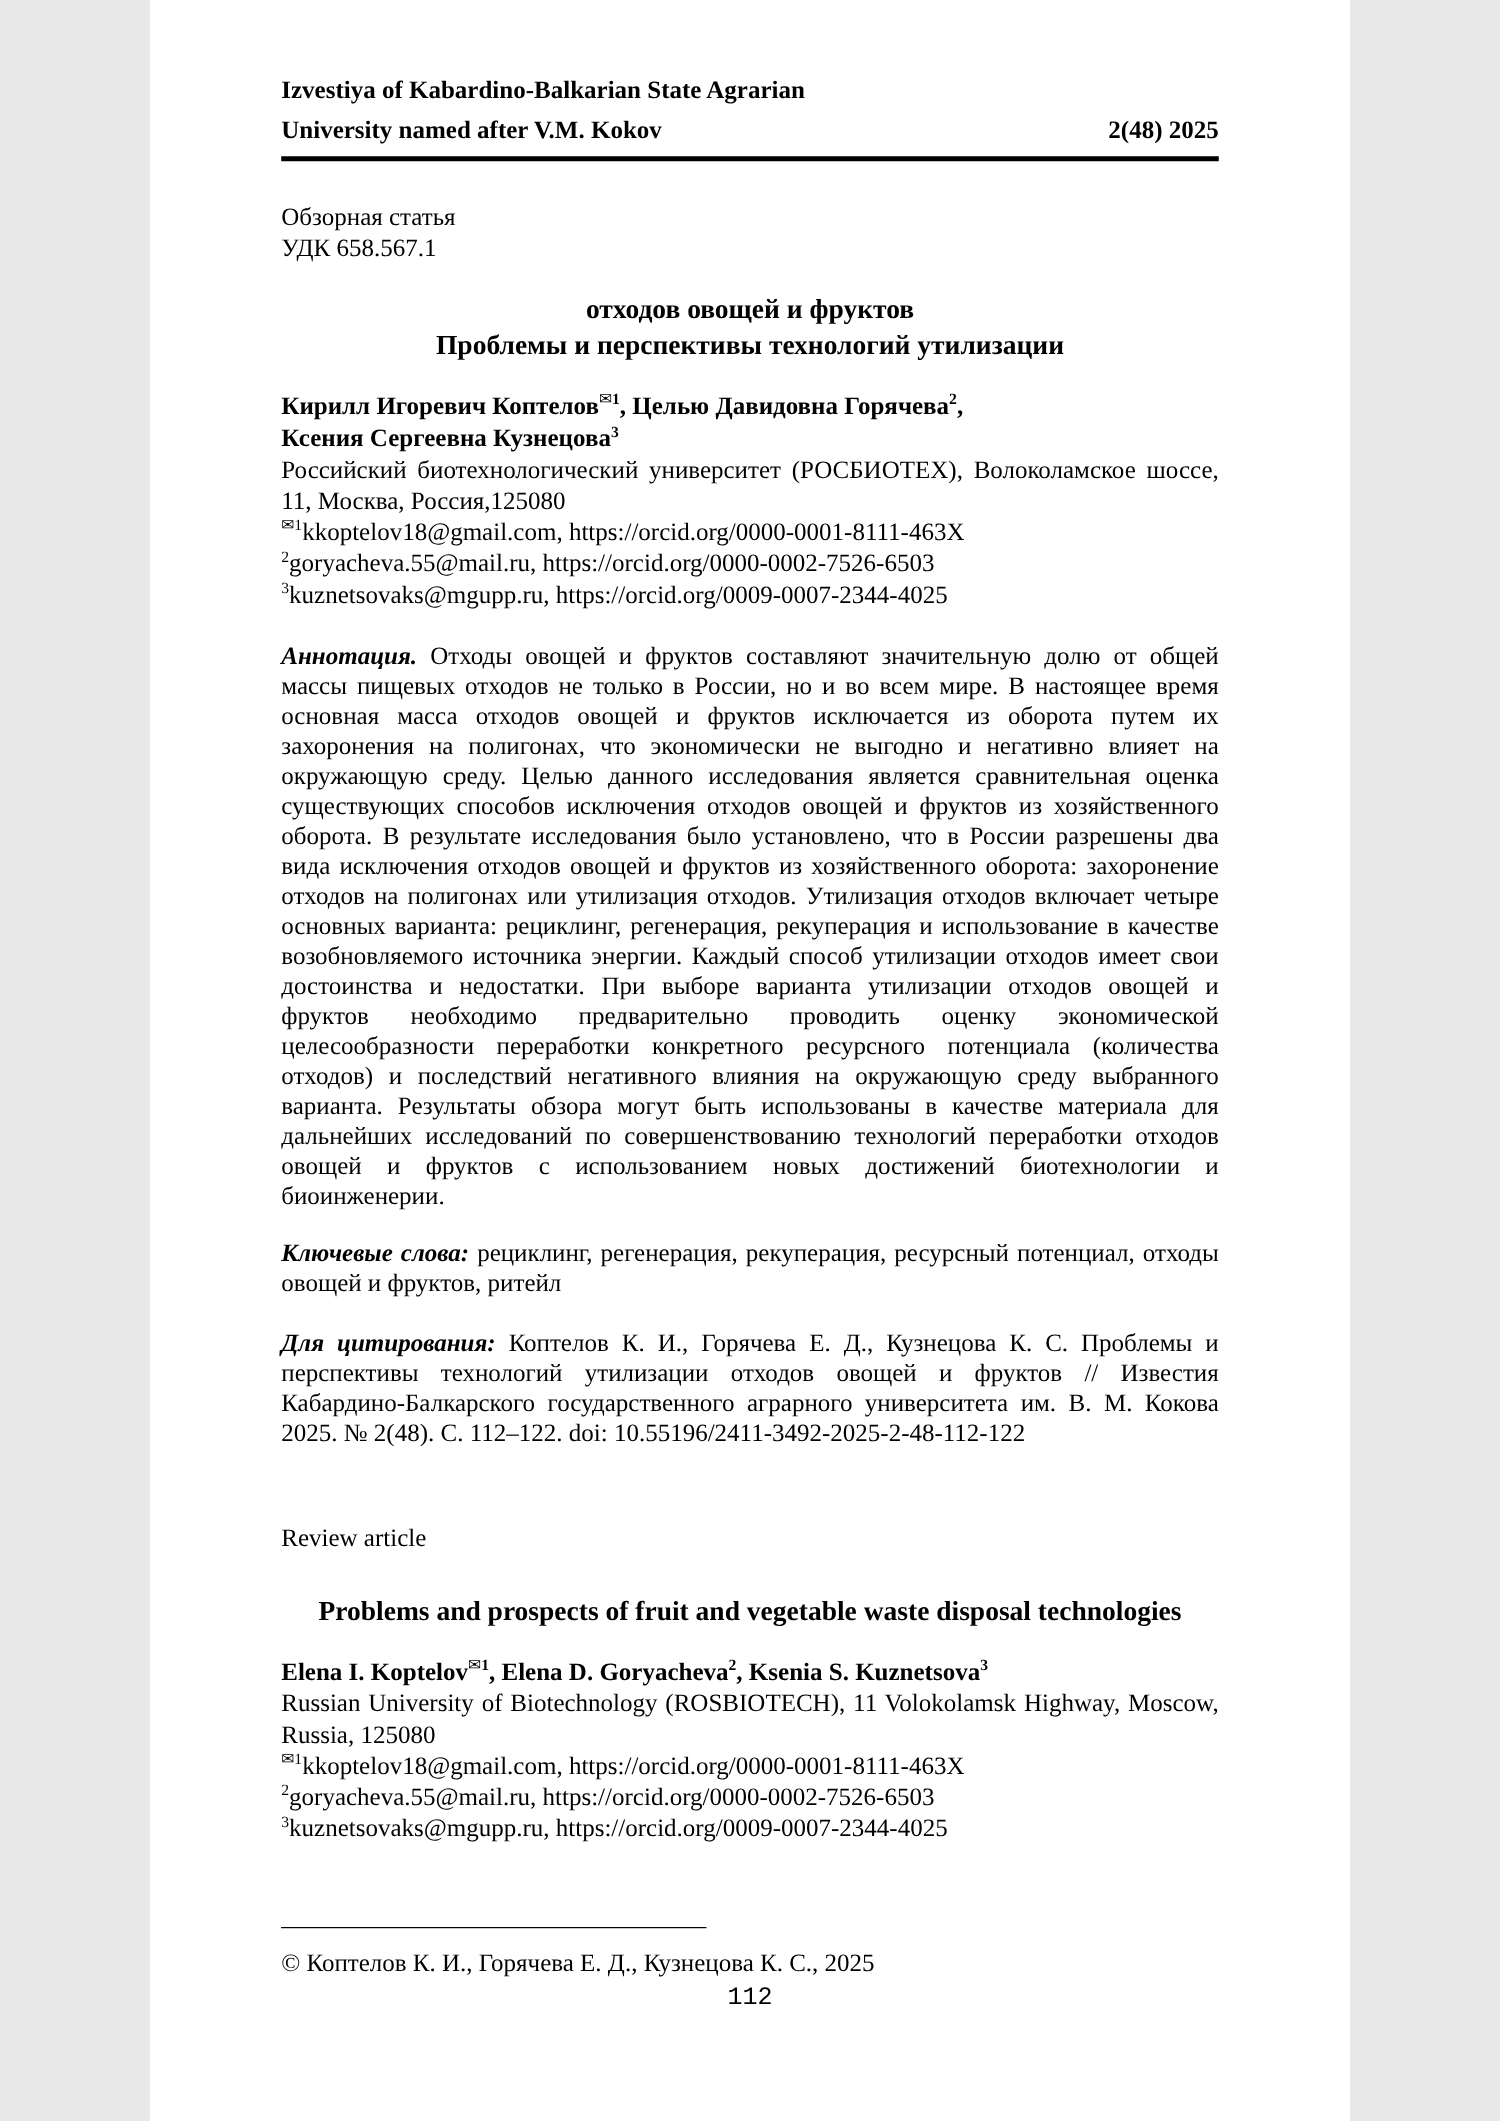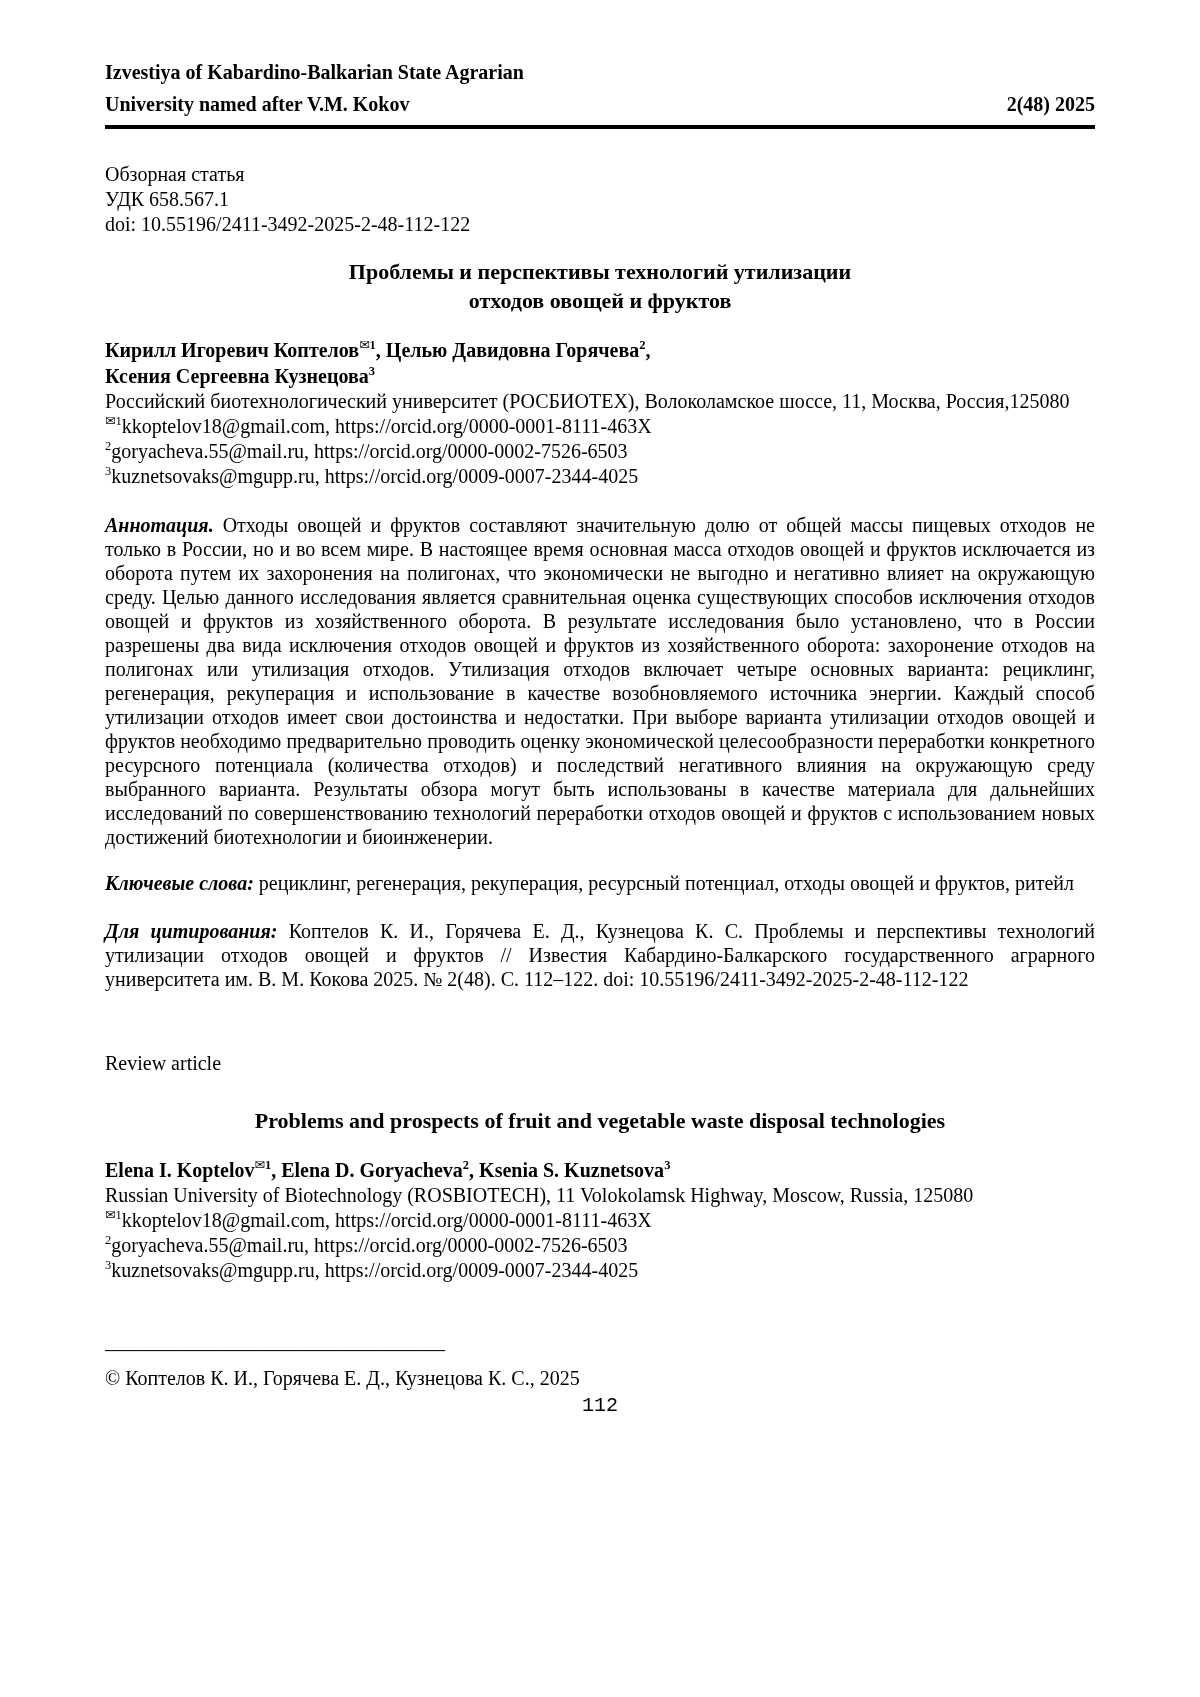--- a/index.html
+++ b/index.html
@@ -1,18 +1,18 @@
 <!DOCTYPE html>
 <html><head>
 <meta charset="utf-8">
 <style>
   html, body { margin: 0; padding: 0; background: #e8e8e8; }
   .page {
     position: relative;
-    width: 1200px;
+    width: 960px;
     height: 1697px;
     margin: 0 auto;
     background: #ffffff;
     box-sizing: border-box;
     padding: 56px 105px 0 105px;
     font-family: "Liberation Serif", "DejaVu Serif", "DejaVu Sans", serif;
     color: #000000;
     font-size: 20px;
     overflow: hidden;
   }
@@ -51,26 +51,25 @@
     <div class="hdr-row2">
         <span>University named after V.M. Kokov</span>
         <span>2(48) 2025</span>
       </div>
     <hr class="hdr-rule">
   </div>
 
   <div class="meta">
     <div>Обзорная статья</div>
     <div>УДК 658.567.1</div>
-    <div>doi: 10.55196/2411-3492-2025-2-48-112-122</div>
   </div>
 
   <div class="title-ru">
+    <div>отходов овощей и фруктов</div>
     <div>Проблемы и перспективы технологий утилизации</div>
-    <div>отходов овощей и фруктов</div>
   </div>
 
   <div class="authors">
     <div><span>Кирилл Игоревич Коптелов</span><sup>✉1</sup><span>, </span><span>Целью Давидовна Горячева</span><sup>2</sup><span>,</span></div>
     <div><span>Ксения Сергеевна Кузнецова</span><sup>3</sup></div>
   </div>
   <div class="affil">Российский биотехнологический университет (РОСБИОТЕХ), Волоколамское шоссе, 11, Москва, Россия,125080</div>
   <div>
     <div class="contact"><sup>✉1</sup><span>kkoptelov18@gmail.com, https://orcid.org/0000-0001-8111-463X</span></div>
     <div class="contact"><sup>2</sup><span>goryacheva.55@mail.ru, https://orcid.org/0000-0002-7526-6503</span></div>

